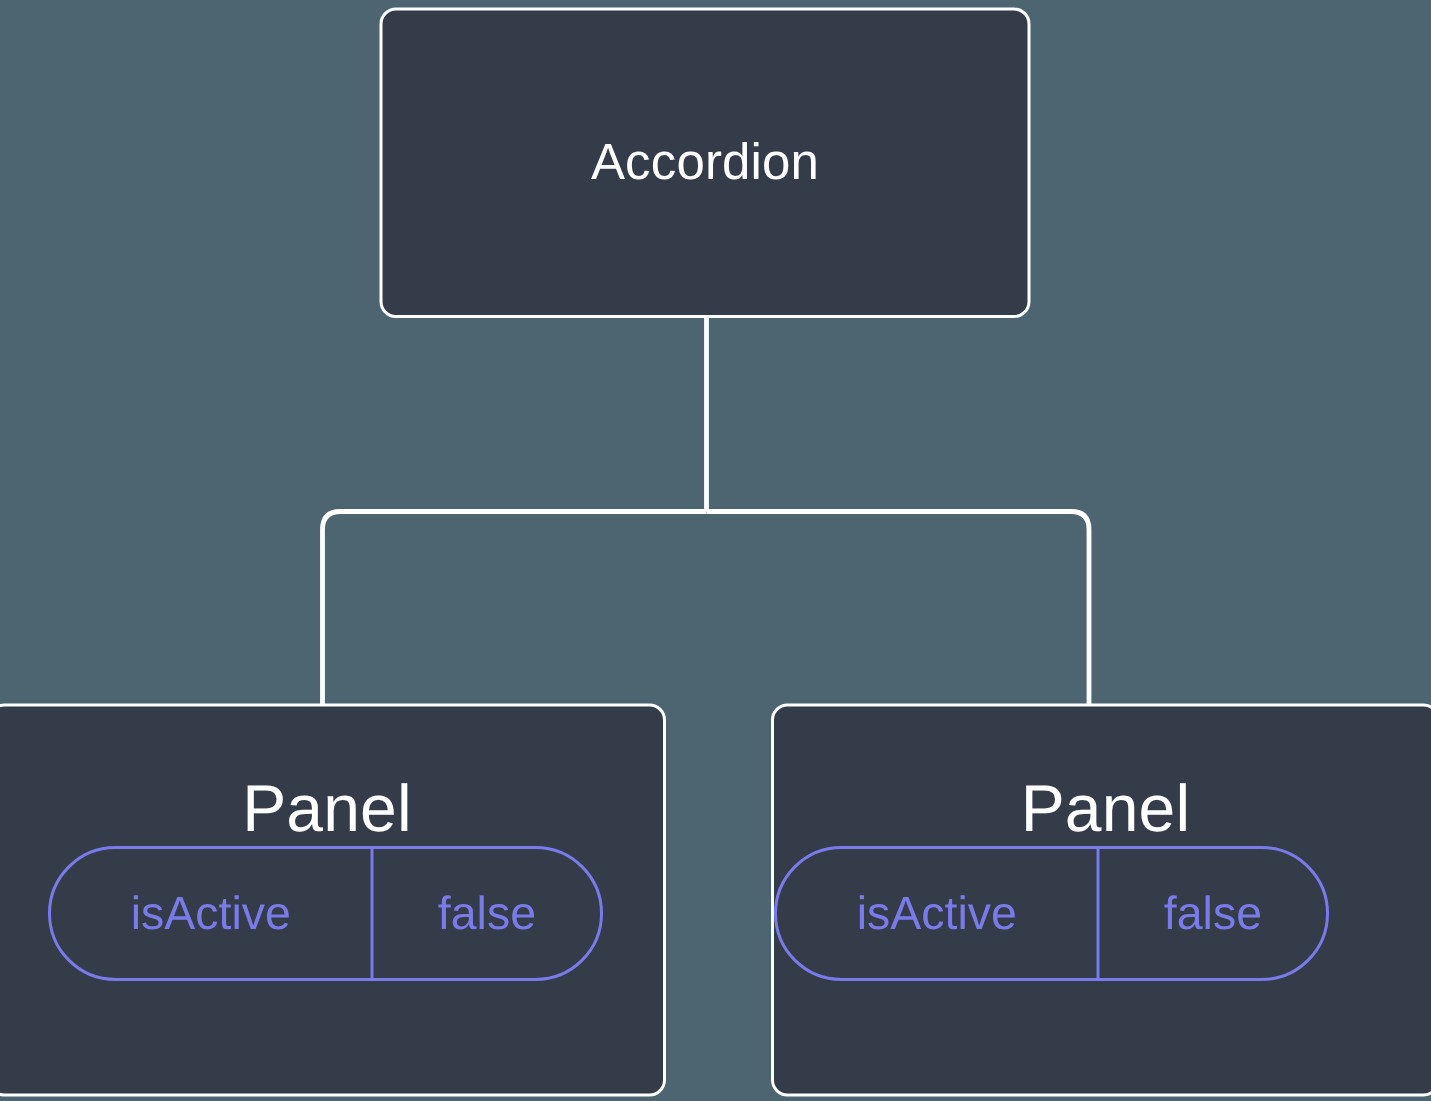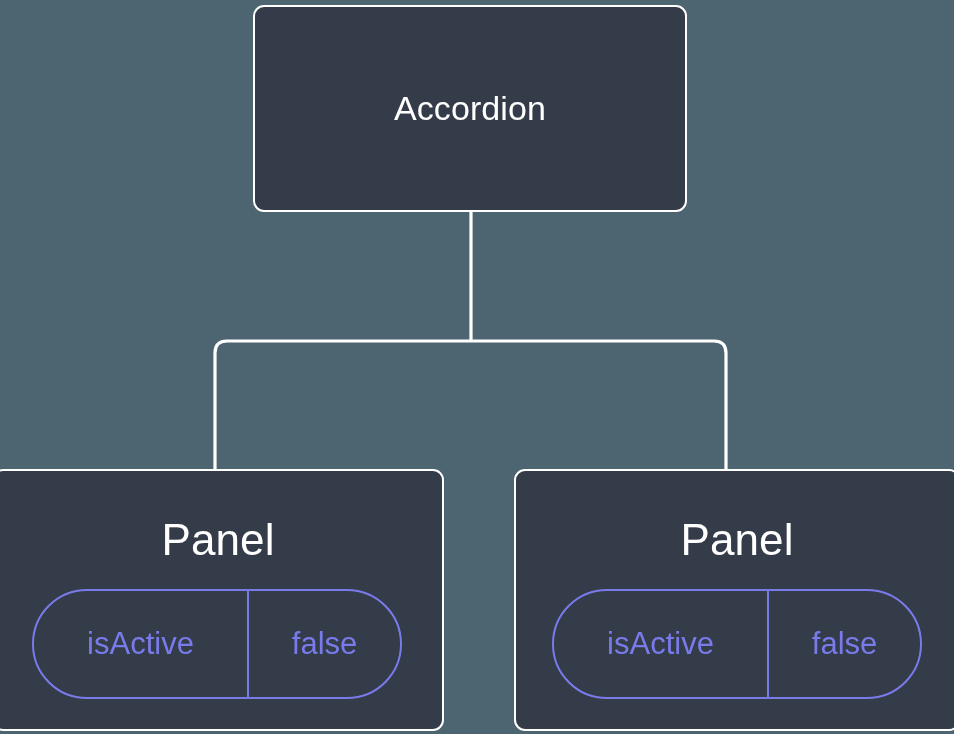--- a/index.html
+++ b/index.html
@@ -29,21 +29,20 @@
     pointer-events: none;
   }
   .node {
     position: absolute;
     box-sizing: border-box;
     background: #343b49;
     border: 2.6px solid #ffffff;
     border-radius: 11px;
     display: flex;
     flex-direction: column;
-    align-items: center;
     z-index: 2;
   }
   .node-root {
     left: 253px;
     top: 5px;
     width: 434px;
     height: 207px;
     justify-content: center;
   }
   .node-leaf-left {
@@ -68,24 +67,23 @@
     font-weight: 400;
     letter-spacing: 0.1px;
     line-height: 1.1;
     text-align: center;
     white-space: nowrap;
   }
   .node-root .node-title {
     font-size: 34px;
   }
   .prop-pill {
-    margin-top: 25px;
     display: flex;
     align-items: stretch;
-    height: 110px;
+    height: 90px;
     border: 2.2px solid #7a7bea;
     border-radius: 60px;
     overflow: hidden;
     box-sizing: border-box;
   }
   .node-leaf-left .prop-pill {
     width: 370px;
     margin-left: 38px;
     margin-right: auto;
   }

